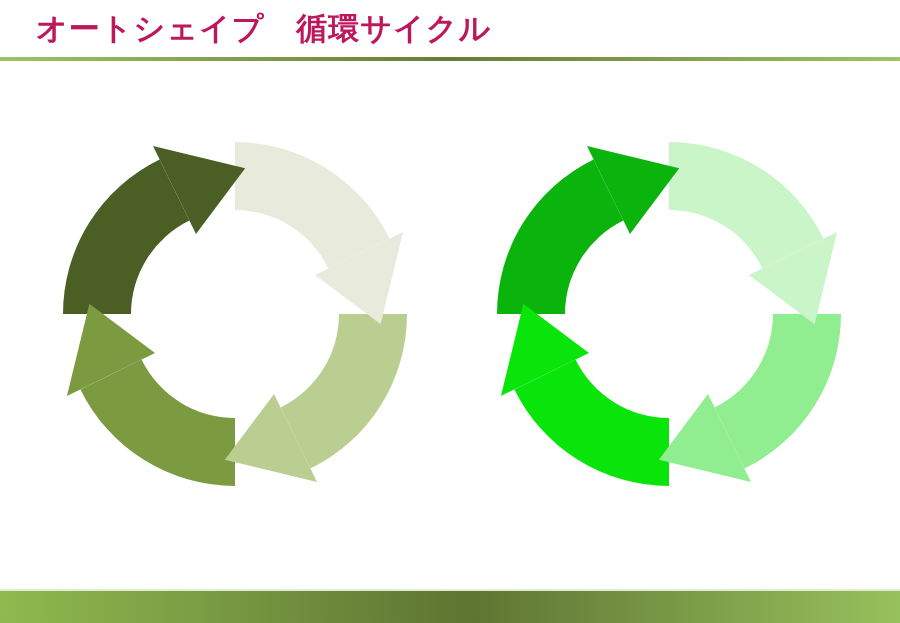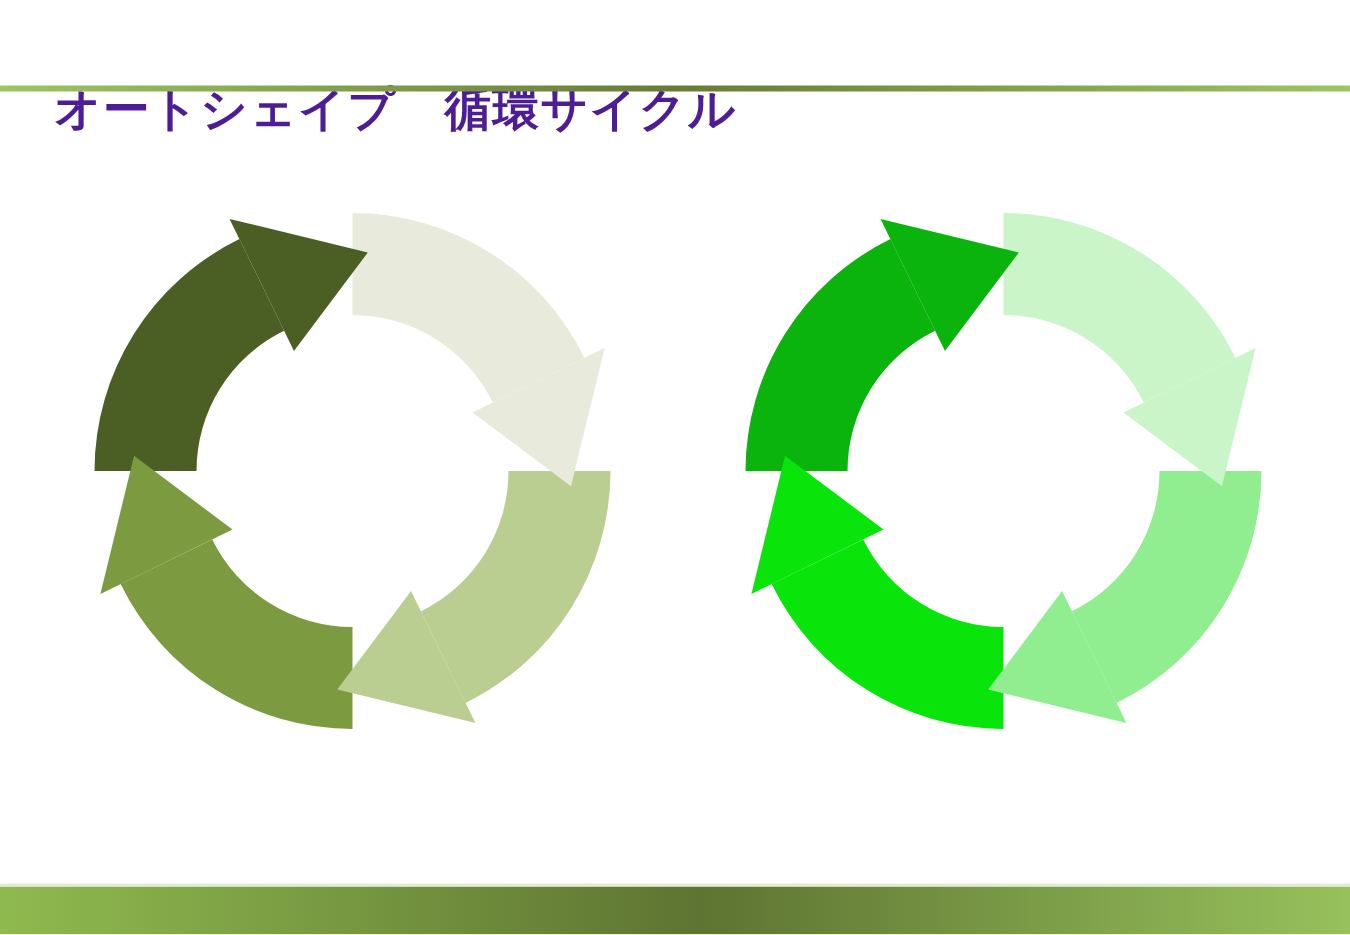--- a/index.html
+++ b/index.html
@@ -15,24 +15,23 @@
     background: #ffffff;
     overflow: hidden;
     font-family: "Liberation Sans", sans-serif;
   }
   .slide-title {
     position: absolute;
     left: 36px;
     top: 8px;
     font-size: 31px;
     font-weight: 600;
-    color: #4c1d95;
+    color: #be185d;
     letter-spacing: 1px;
     white-space: pre;
-    margin-top: 44px;
   }
   .title-rule {
     position: absolute;
     left: 0;
     top: 57px;
     width: 900px;
     height: 4px;
   }
   .cycle {
     position: absolute;

